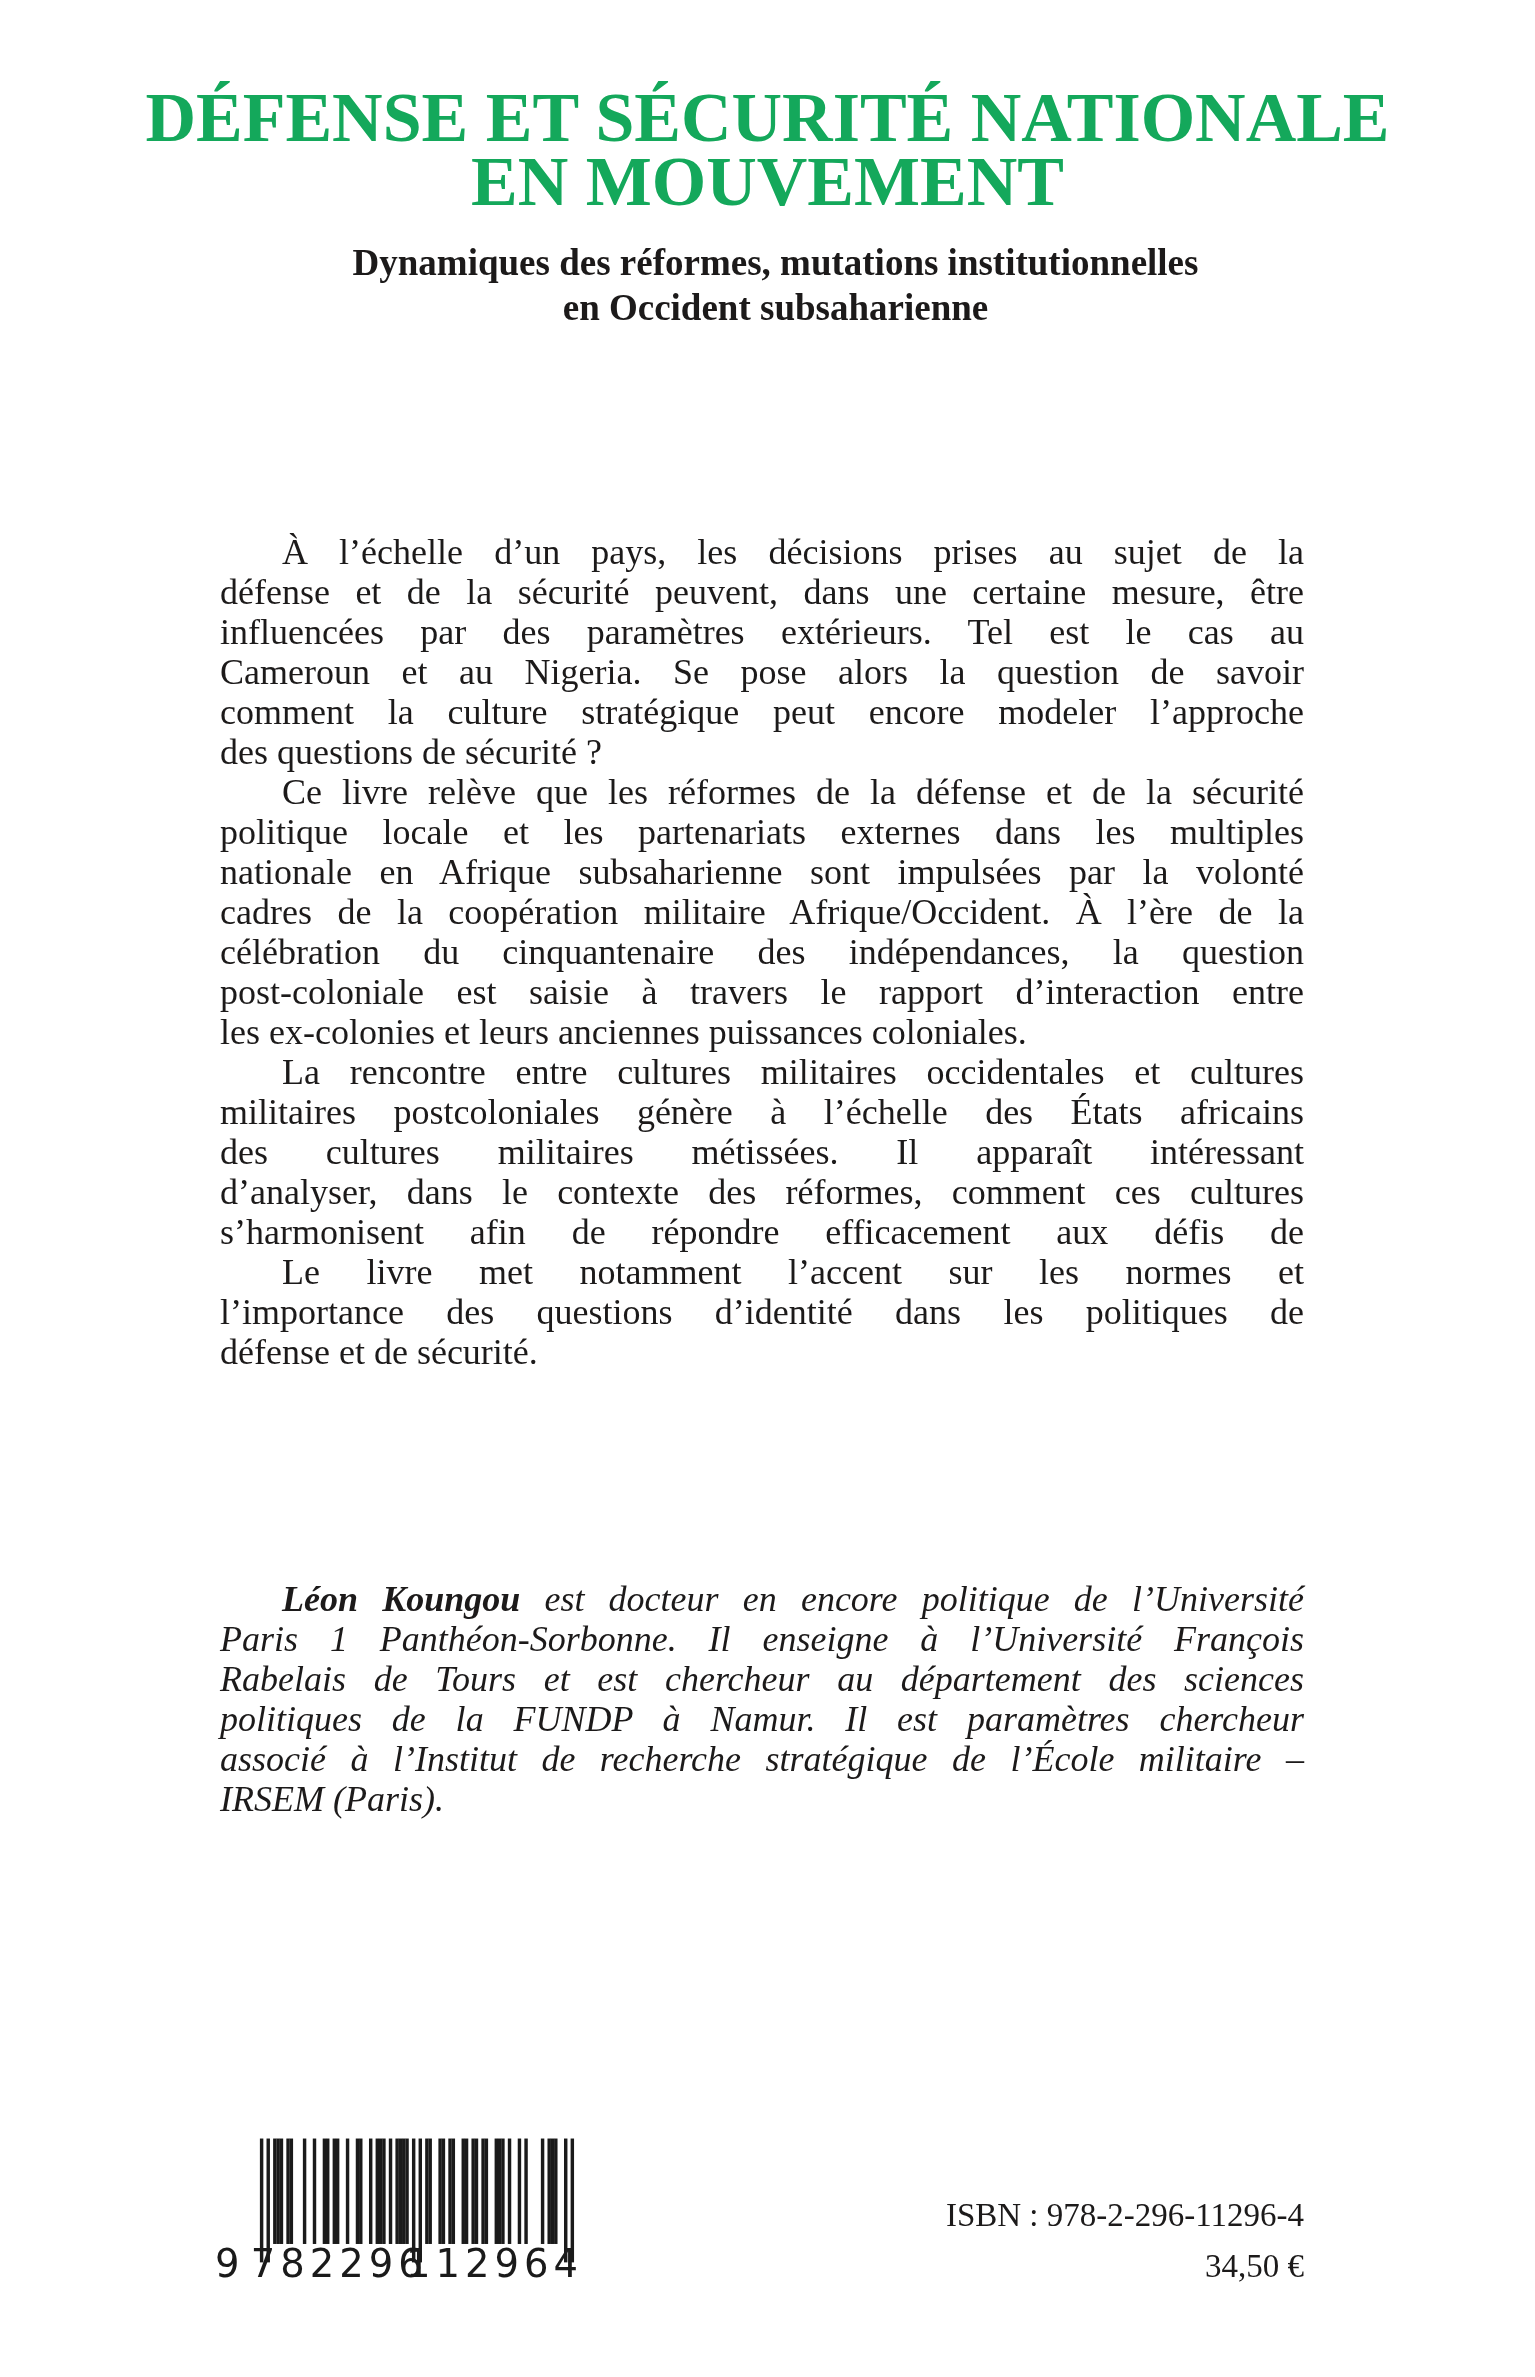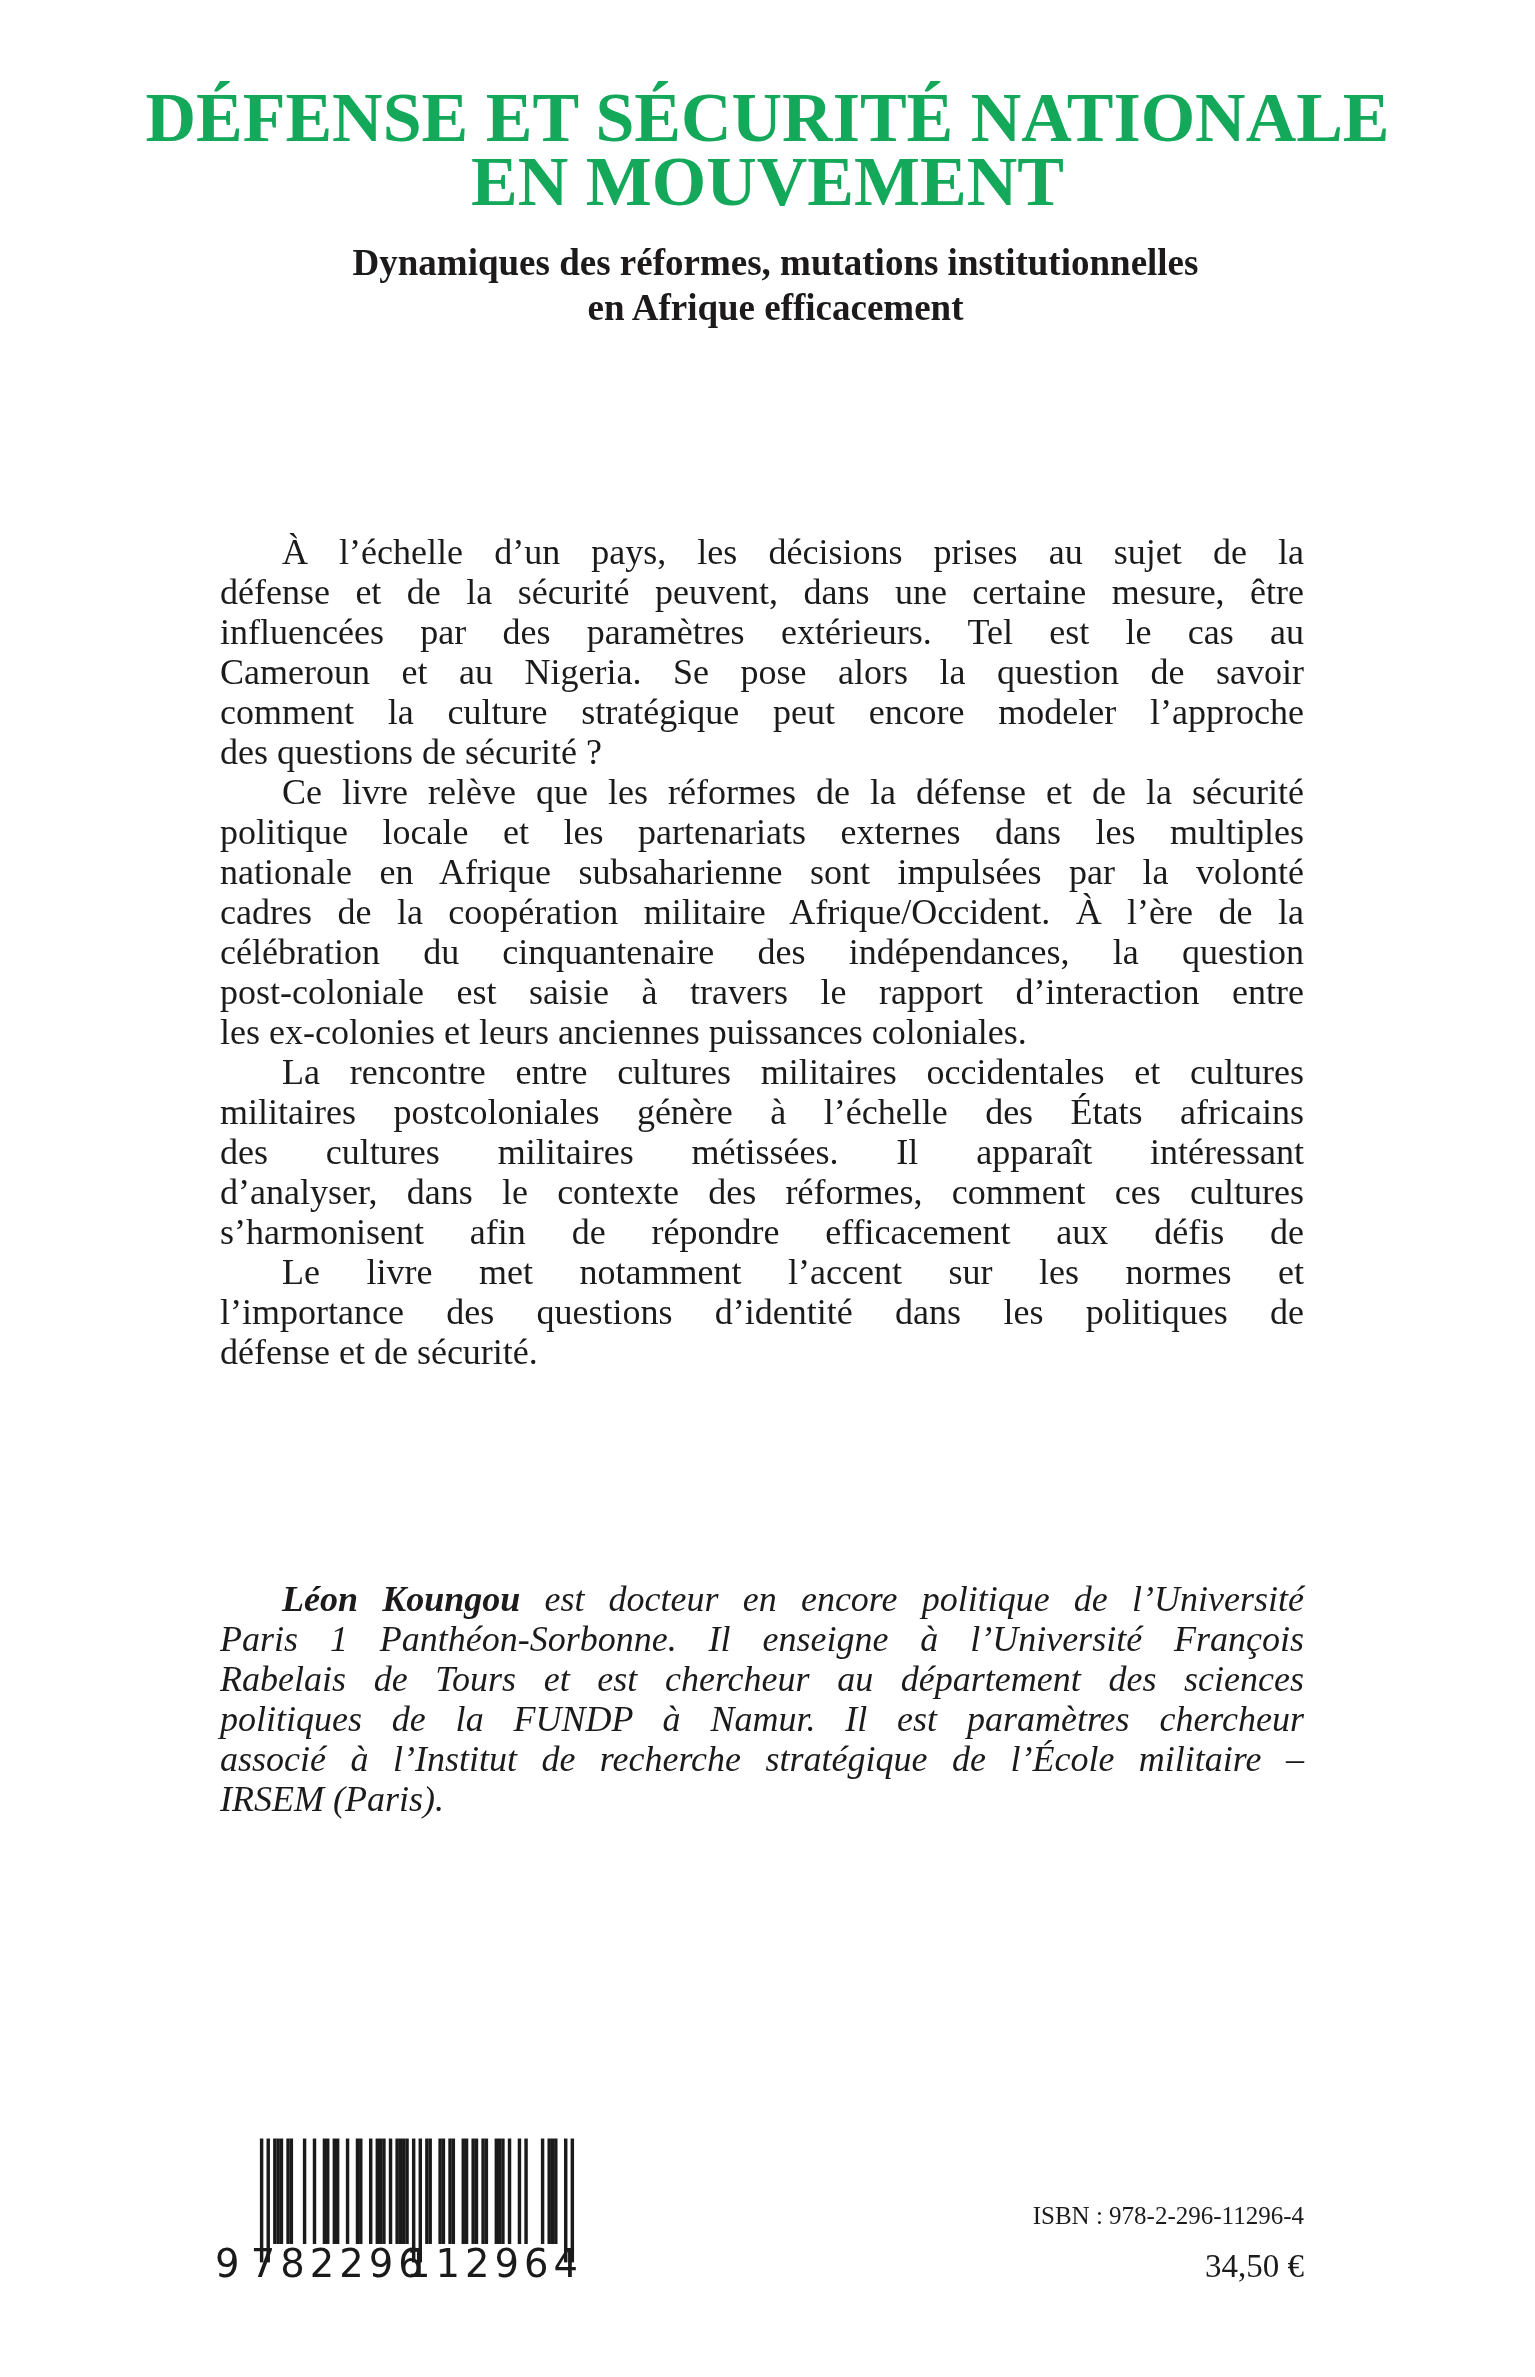--- a/index.html
+++ b/index.html
@@ -39,21 +39,21 @@
       font-style: italic; font-size: 36px; line-height: 40px; color: #1c1a1a;
     }
     .bio .author { font-weight: bold; }
 
     .barcode { position: absolute; left: 214px; top: 2131px; width: 378px; height: 159px; }
     .barcode svg { display: block; }
 
     .isbn {
       position: absolute; right: 231px; top: 2196px;
       font-family: "Liberation Serif", "DejaVu Serif", serif;
-      font-size: 25px; line-height: 39px; color: #1c1a1a; text-align: left;
+      font-size: 33px; line-height: 39px; color: #1c1a1a; text-align: left;
       white-space: nowrap;
     }
     .price {
       position: absolute; right: 231px; top: 2247px;
       font-family: "Liberation Serif", "DejaVu Serif", serif;
       font-size: 33px; line-height: 39px; color: #1c1a1a; text-align: right;
       white-space: nowrap;
       margin-left: 16px;
     }
   </style>
@@ -62,21 +62,21 @@
 
 <div class="page">
 
   <div class="title">
     <span>DÉFENSE ET SÉCURITÉ NATIONALE</span>
     <span>EN MOUVEMENT</span>
   </div>
 
   <div class="subtitle">
     <span>Dynamiques des réformes, mutations institutionnelles</span>
-    <span>en Afrique efficacement</span>
+    <span>en Occident subsaharienne</span>
   </div>
 
   <div class="body" id="blurb">
       <span class="line indent">À l’échelle d’un pays, les décisions prises au sujet de la</span>
       <span class="line">défense et de la sécurité peuvent, dans une certaine mesure, être</span>
       <span class="line">influencées par des paramètres extérieurs. Tel est le cas au</span>
       <span class="line">Cameroun et au Nigeria. Se pose alors la question de savoir</span>
       <span class="line">comment la culture stratégique peut encore modeler l’approche</span>
       <span class="line last">des questions de sécurité ?</span>
       <span class="line indent">Ce livre relève que les réformes de la défense et de la sécurité</span>

